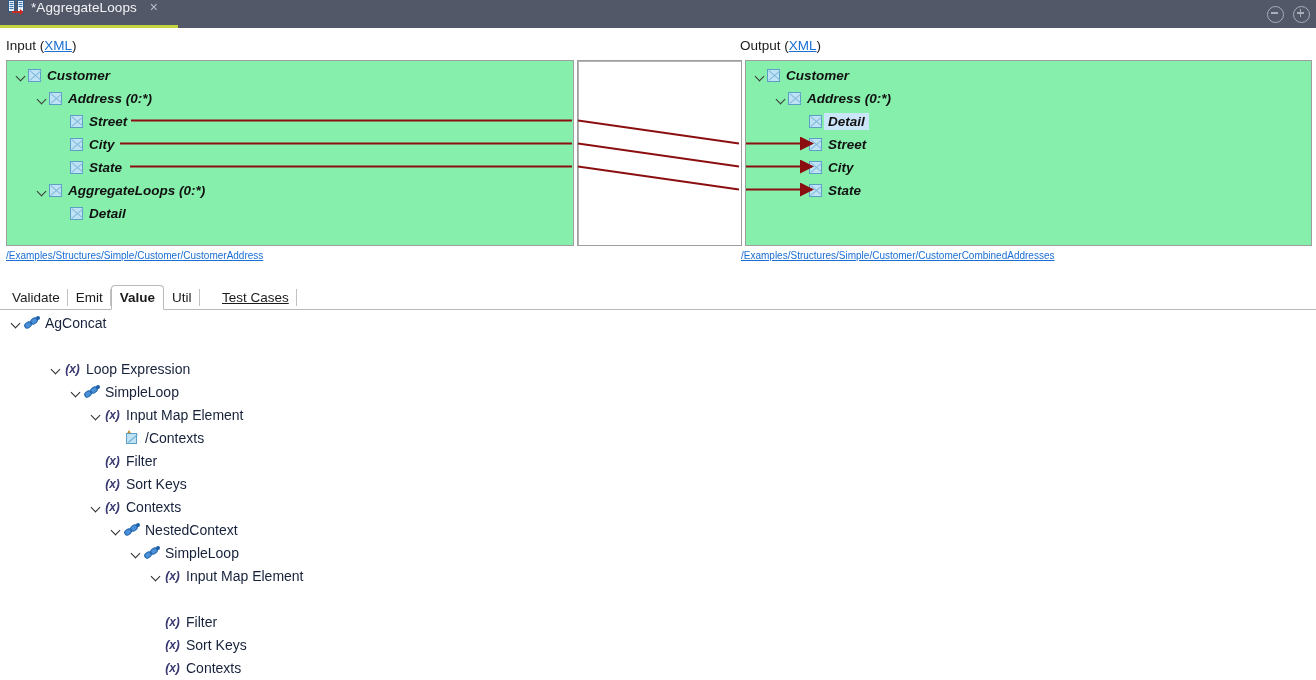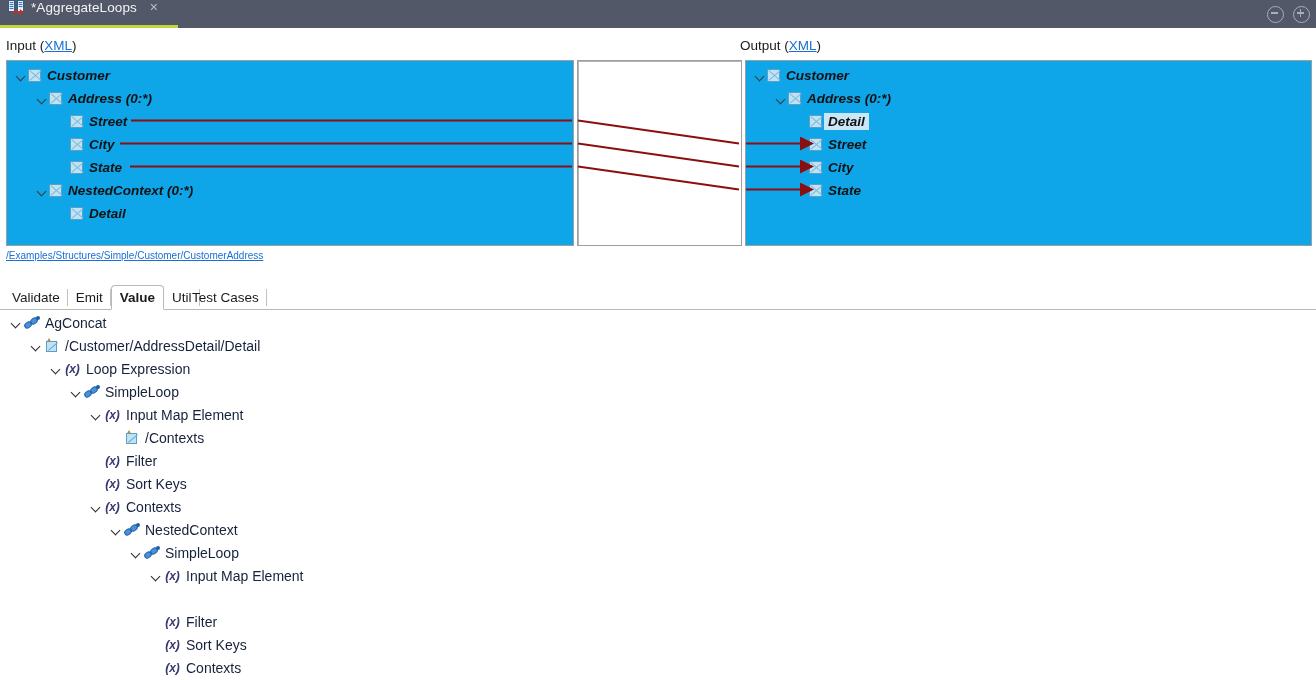--- a/index.html
+++ b/index.html
@@ -45,21 +45,21 @@
   .win-btn .v { top: 2.5px; left: 5.8px; height: 7.5px; width: 1.4px; }
 
   
   .sec-label {
     position: absolute; font-size: 13.5px; color: #1b1b1b; white-space: nowrap;
   }
   .sec-label a { color: #1a6fd4; text-decoration: underline; }
 
   
   .panel {
-    position: absolute; background: #0ea5e9; border: 1px solid #9e9e9e;
+    position: absolute; background: #86efac; border: 1px solid #9e9e9e;
     overflow: hidden;
   }
   .grid-panel { background: #ffffff; }
   .grid-panel .gridbg {
     position: absolute; inset: 0;
     background-image:
       repeating-linear-gradient(to right,
         #b4b4b4 0, #b4b4b4 4px, transparent 4px, transparent 8px),
       repeating-linear-gradient(to bottom,
         #b4b4b4 0, #b4b4b4 4px, transparent 4px, transparent 8px);
@@ -235,21 +235,21 @@
         <span class="node-text">City</span>
       </div>
       <div class="tree-row" style="left: 50px; top: 95px;">
         <span class="twisty empty"></span>
         <span class="el-icon"></span>
         <span class="node-text">State</span>
       </div>
       <div class="tree-row" style="left: 29px; top: 118px;">
         <span class="twisty"></span>
         <span class="el-icon"></span>
-        <span class="node-text">NestedContext (0:*)</span>
+        <span class="node-text">AggregateLoops (0:*)</span>
       </div>
       <div class="tree-row" style="left: 50px; top: 141px;">
         <span class="twisty empty"></span>
         <span class="el-icon"></span>
         <span class="node-text">Detail</span>
       </div>
     </div>
 
   <div class="panel grid-panel" id="grid-panel" style="left:577px; top:60px; width:163px; height:184px;">
     <div class="gridbg"></div>
@@ -299,48 +299,41 @@
       <line x1="746" y1="143.5" x2="812" y2="143.5" stroke="#8b0f11" stroke-width="2" marker-end="url(#ah)"></line>
       <line x1="120" y1="143.5" x2="572" y2="143.5" stroke="#8b0f11" stroke-width="2"></line>
       <line x1="578" y1="143.5" x2="739" y2="166.5" stroke="#8b0f11" stroke-width="2"></line>
       <line x1="746" y1="166.5" x2="812" y2="166.5" stroke="#8b0f11" stroke-width="2" marker-end="url(#ah)"></line>
       <line x1="130" y1="166.5" x2="572" y2="166.5" stroke="#8b0f11" stroke-width="2"></line>
       <line x1="578" y1="166.5" x2="739" y2="189.5" stroke="#8b0f11" stroke-width="2"></line>
       <line x1="746" y1="189.5" x2="812" y2="189.5" stroke="#8b0f11" stroke-width="2" marker-end="url(#ah)"></line>
     </svg>
 
   <div class="pathlink" style="left:6px; top:250px;">/Examples/Structures/Simple/Customer/CustomerAddress</div>
+  <div class="pathlink" style="left:741px; top:250px;">/Examples/Structures/Simple/Customer/CustomerCombinedAddresses</div>
 
   <div class="tabstrip" id="tabstrip">
     <div class="baseline"></div>
   <div class="tabitem" style="left: 4px;">Validate<span class="sep"></span></div>
       <div class="tabitem" style="left: 67.7969px;">Emit<span class="sep"></span></div>
       <div class="tabitem active" style="left: 110.797px;">Value</div>
       <div class="tabitem" style="left: 164.078px;">Util<span class="sep"></span></div>
-      <div class="tabitem" style="left: 184px;">Test Cases<span class="sep"></span></div>
+      <div class="tabitem" style="left: 214px; text-decoration: underline;">Test Cases<span class="sep"></span></div>
     </div>
 
   <div id="etree" style="position:absolute; left:0; top:311px; width:1316px; height:369px;">
       <div class="etree-row" style="left: 9px; top: 0px;">
         <span class="etwisty"></span>
         <span class="eicon ic-chain">
           <i class="lk lk1"></i>
           <i class="lk lk2"></i>
           <i class="dot"></i>
         </span>
         <span class="etext">AgConcat</span>
       </div>
-      <div class="etree-row" style="left: 29px; top: 23px;">
-        <span class="etwisty"></span>
-        <span class="eicon ic-path">
-          <i class="arr"></i>
-          <i class="box"></i>
-        </span>
-        <span class="etext">/Customer/AddressDetail/Detail</span>
-      </div>
       <div class="etree-row" style="left: 49px; top: 46px;">
         <span class="etwisty"></span>
         <span class="eicon ic-expr">(x)</span>
         <span class="etext">Loop Expression</span>
       </div>
       <div class="etree-row" style="left: 69px; top: 69px;">
         <span class="etwisty"></span>
         <span class="eicon ic-chain">
           <i class="lk lk1"></i>
           <i class="lk lk2"></i>

